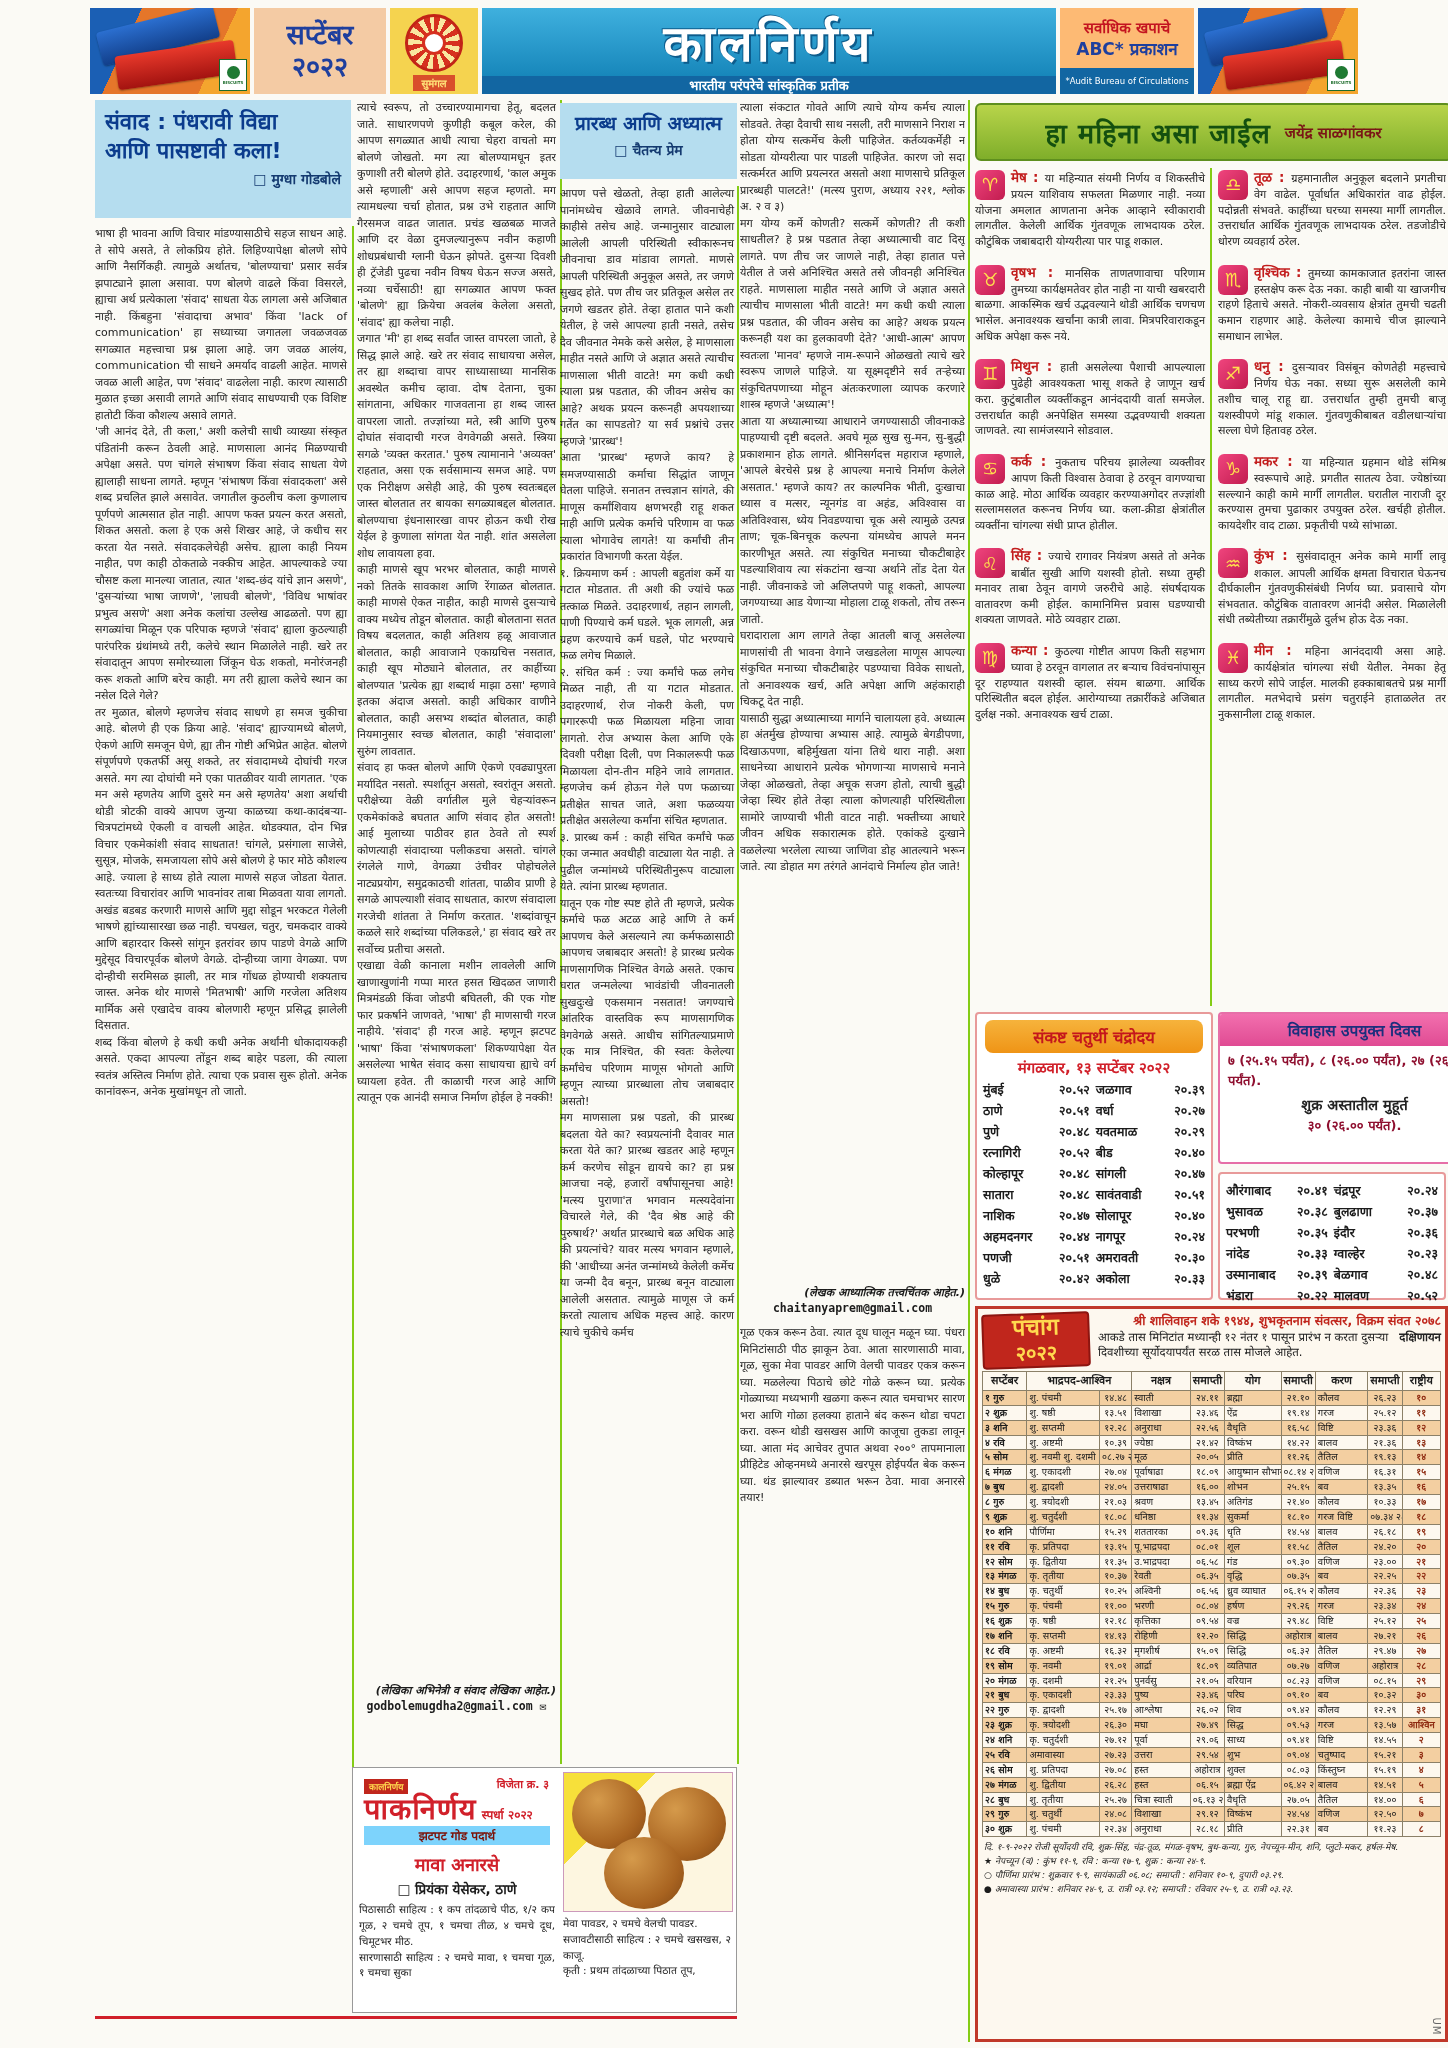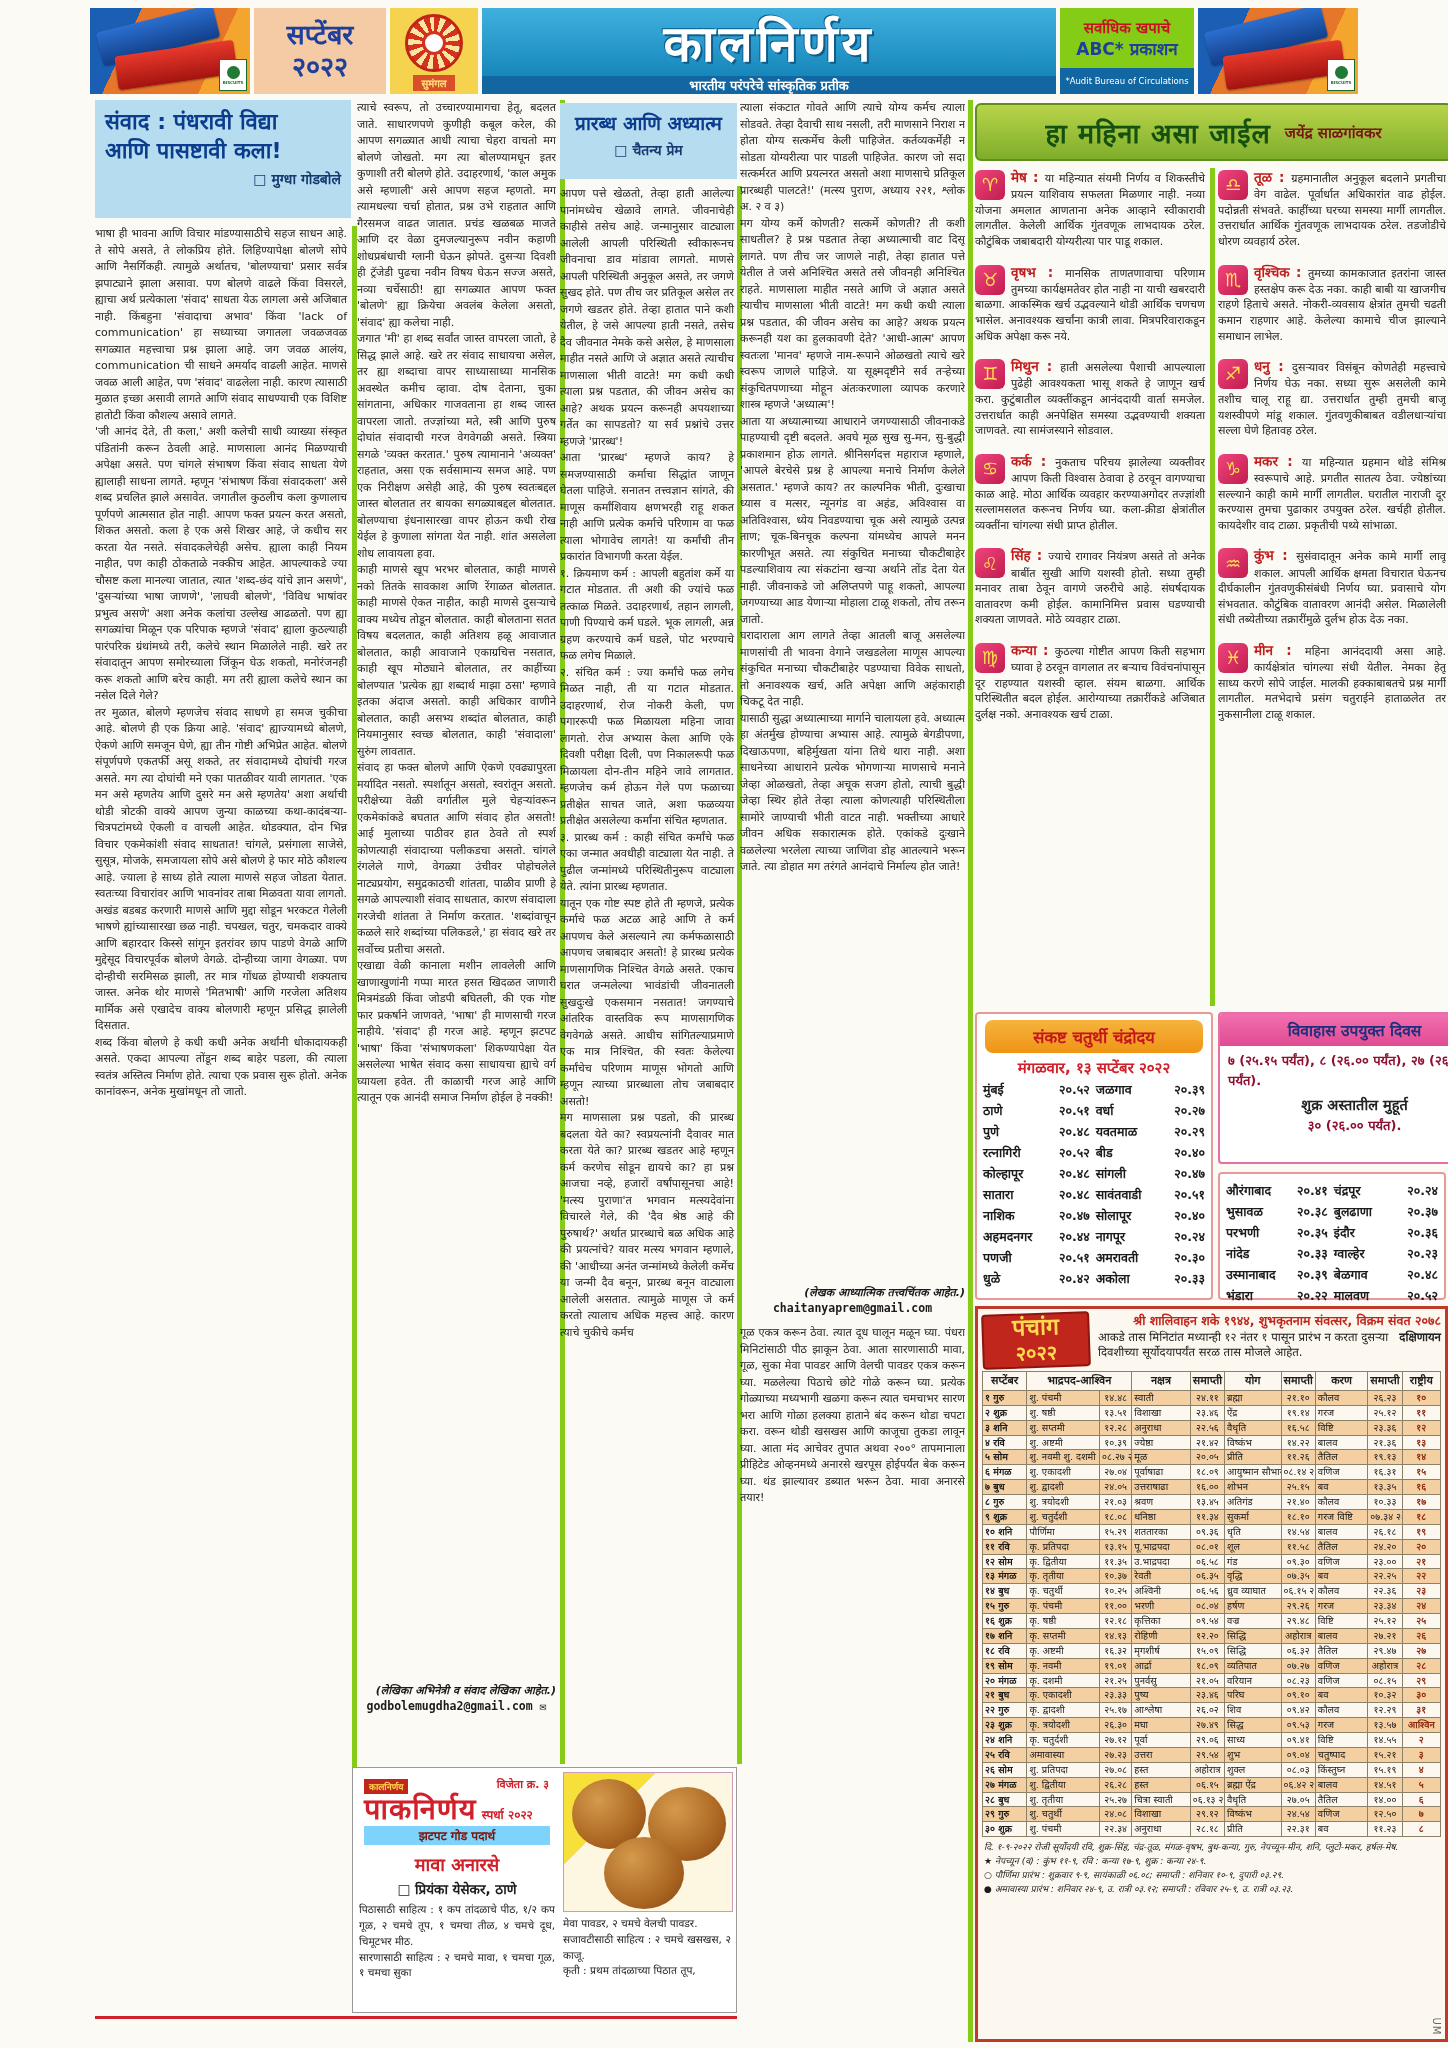--- a/index.html
+++ b/index.html
@@ -1,20 +1,20 @@
 <!DOCTYPE html>
 <html><head>
 <meta charset="utf-8">
 <style>
   html,body{margin:0;padding:0;background:#e8e6e0;}
   .page{position:relative;width:1448px;height:2048px;background:#fbfaf5;overflow:hidden;
         font-family:"DejaVu Sans","Liberation Sans",sans-serif;color:#1b1b1b;}
   .abs{position:absolute;}
   .body-text{font-size:11px;line-height:1.5;text-align:justify;white-space:pre-line;overflow:hidden;color:#1d1d1d;}
-  .vrule{border-right:5px solid #84cc16;}
+  .vrule{border-right:2px solid #84cc16;}
 
   
   .mast{position:absolute;left:90px;top:8px;width:1268px;height:86px;display:flex;gap:4px;}
   .ad{position:relative;width:160px;background:linear-gradient(115deg,#1b5fb4 0 26%,#e5762a 26% 74%,#f4a52e 74%);overflow:hidden;}
   .pack{position:absolute;border-radius:4px;box-shadow:0 1px 2px rgba(0,0,0,.4);}
   .pack-blue{width:120px;height:34px;left:8px;top:10px;background:linear-gradient(#2b6fd0,#123f8a);transform:rotate(-14deg);}
   .pack-red{width:120px;height:34px;left:26px;top:40px;background:linear-gradient(#e8392b,#a31310);transform:rotate(-8deg);}
   .biscuit-badge{position:absolute;right:3px;bottom:3px;width:26px;height:30px;background:#fff;border:1px solid #1b6b2a;
      display:flex;flex-direction:column;align-items:center;justify-content:center;gap:1px;}
   .biscuit-badge .dot{width:13px;height:13px;border-radius:50%;background:radial-gradient(circle,#1f7a33 60%,#0c4d1d);}
@@ -22,21 +22,21 @@
   .month-box{width:132px;background:#f4cba4;display:flex;flex-direction:column;align-items:center;justify-content:center;}
   .month-box div{font-weight:bold;color:#1e3f9e;font-size:27px;line-height:1.2;}
   .sun-box{width:88px;background:#f5d34f;position:relative;display:flex;flex-direction:column;align-items:center;justify-content:flex-start;padding-top:6px;box-sizing:border-box;}
   .sun{width:52px;height:52px;border-radius:50%;background:repeating-conic-gradient(#d6301f 0 14deg,#f9e7a0 14deg 28deg);border:3px solid #c22417;position:relative;}
   .sun::after{content:"";position:absolute;left:14px;top:14px;width:18px;height:18px;border-radius:50%;background:#fff;border:3px solid #d6301f;}
   .sun-label{margin-top:3px;background:#d94f2b;color:#ffe57a;font-size:10px;font-weight:bold;padding:1px 8px;}
   .brand-box{flex:1;display:flex;flex-direction:column;}
   .brand-main{flex:1;background:linear-gradient(#3fb0de,#1787bb);display:flex;align-items:center;justify-content:center;}
   .brand-title{font-size:50px;font-weight:800;color:#ffffff;letter-spacing:4px;text-shadow:2px 2px 0 #0d5c8c,-1px -1px 0 #0d5c8c;}
   .brand-strip{height:21px;background:#1266a2;color:#fff;font-size:13px;font-weight:bold;display:flex;align-items:center;justify-content:center;}
-  .abc-box{width:134px;background:#84cc16;display:flex;flex-direction:column;}
+  .abc-box{width:134px;background:#fdba74;display:flex;flex-direction:column;}
   .abc-top{flex:1;display:flex;flex-direction:column;align-items:center;justify-content:center;}
   .abc-l1{color:#c41420;font-weight:bold;font-size:15px;}
   .abc-l2{color:#1e3f9e;font-weight:bold;font-size:17px;}
   .abc-strip{height:26px;background:#1266a2;color:#fff;font-size:8.5px;display:flex;align-items:center;justify-content:center;text-align:center;}
 
   
   .title-box{background:#b5ddef;padding:8px 10px;box-sizing:border-box;}
   .title-box .tl{font-size:22px;font-weight:800;color:#0b3c8d;line-height:1.3;}
   .title-box .by{font-size:14px;font-weight:bold;color:#143a70;text-align:right;margin-top:4px;}
   .title-box.center .tl{text-align:center;}

